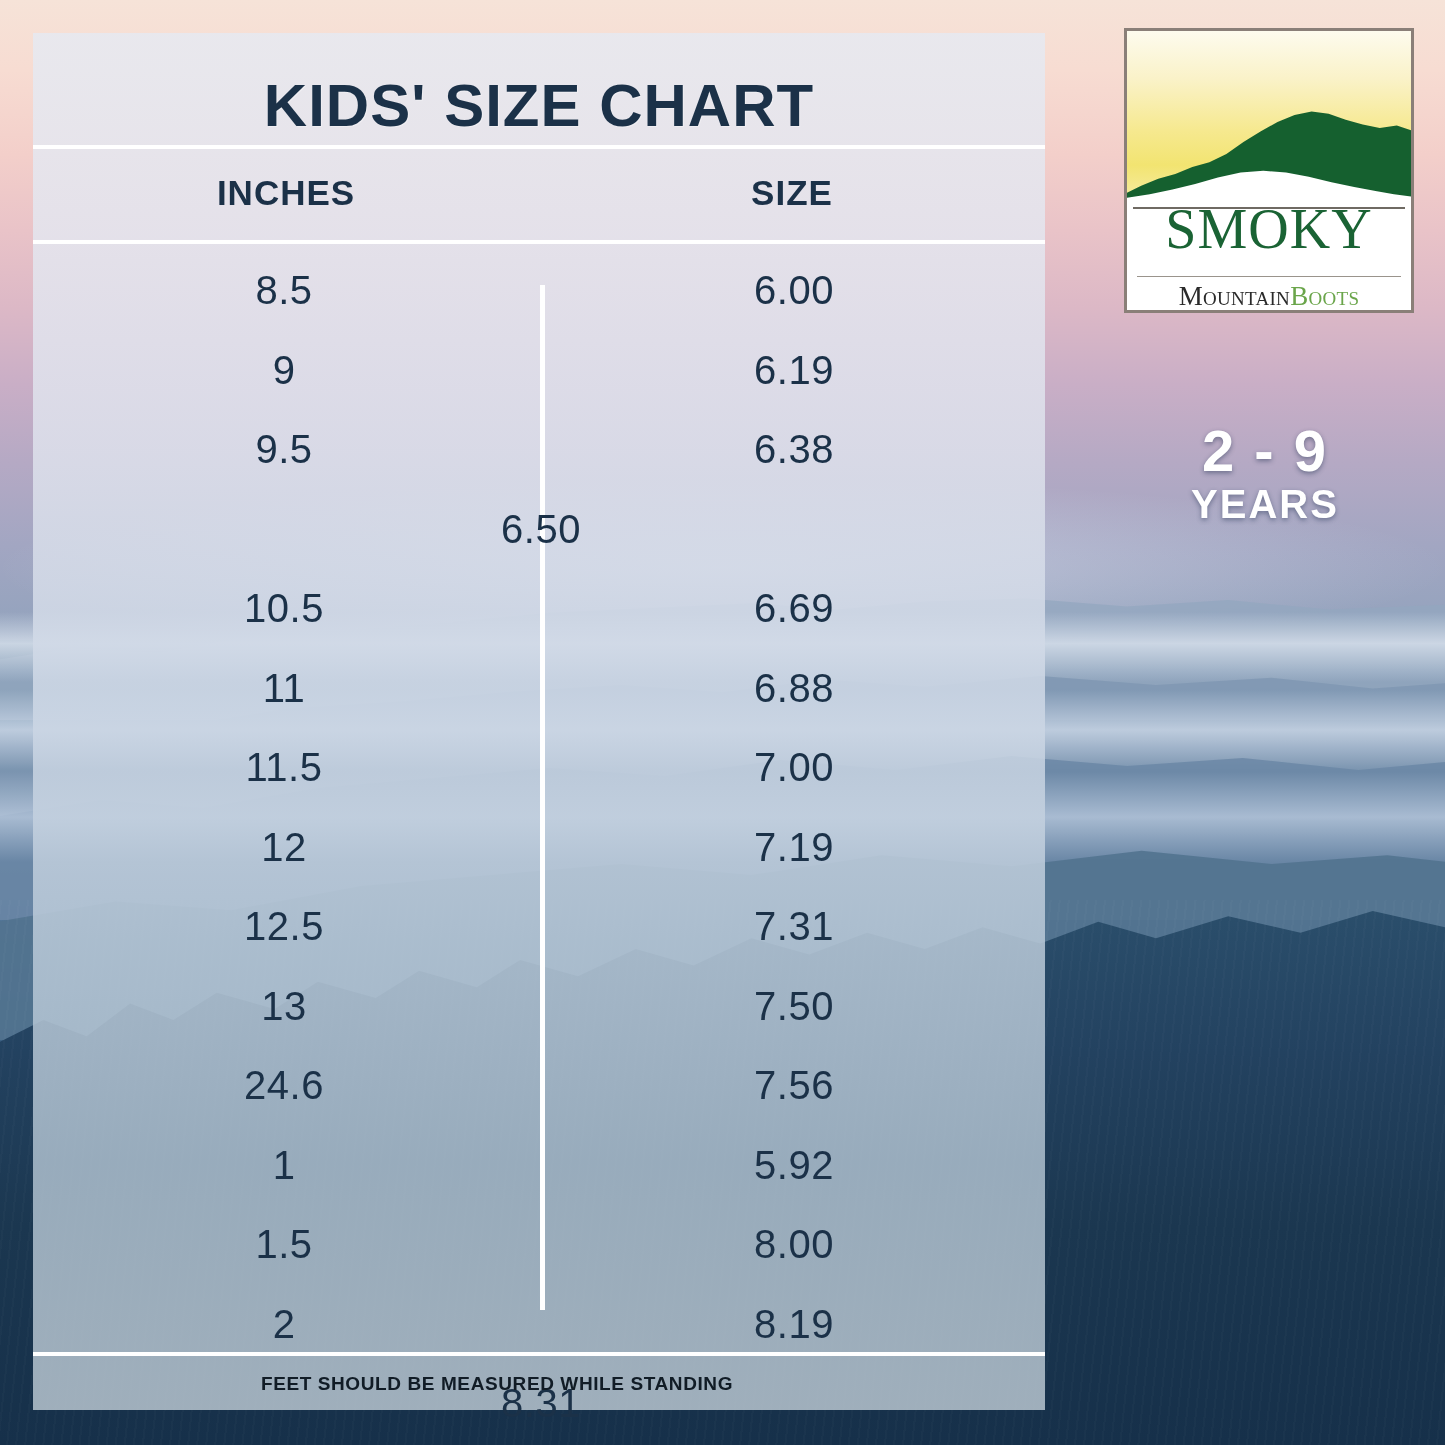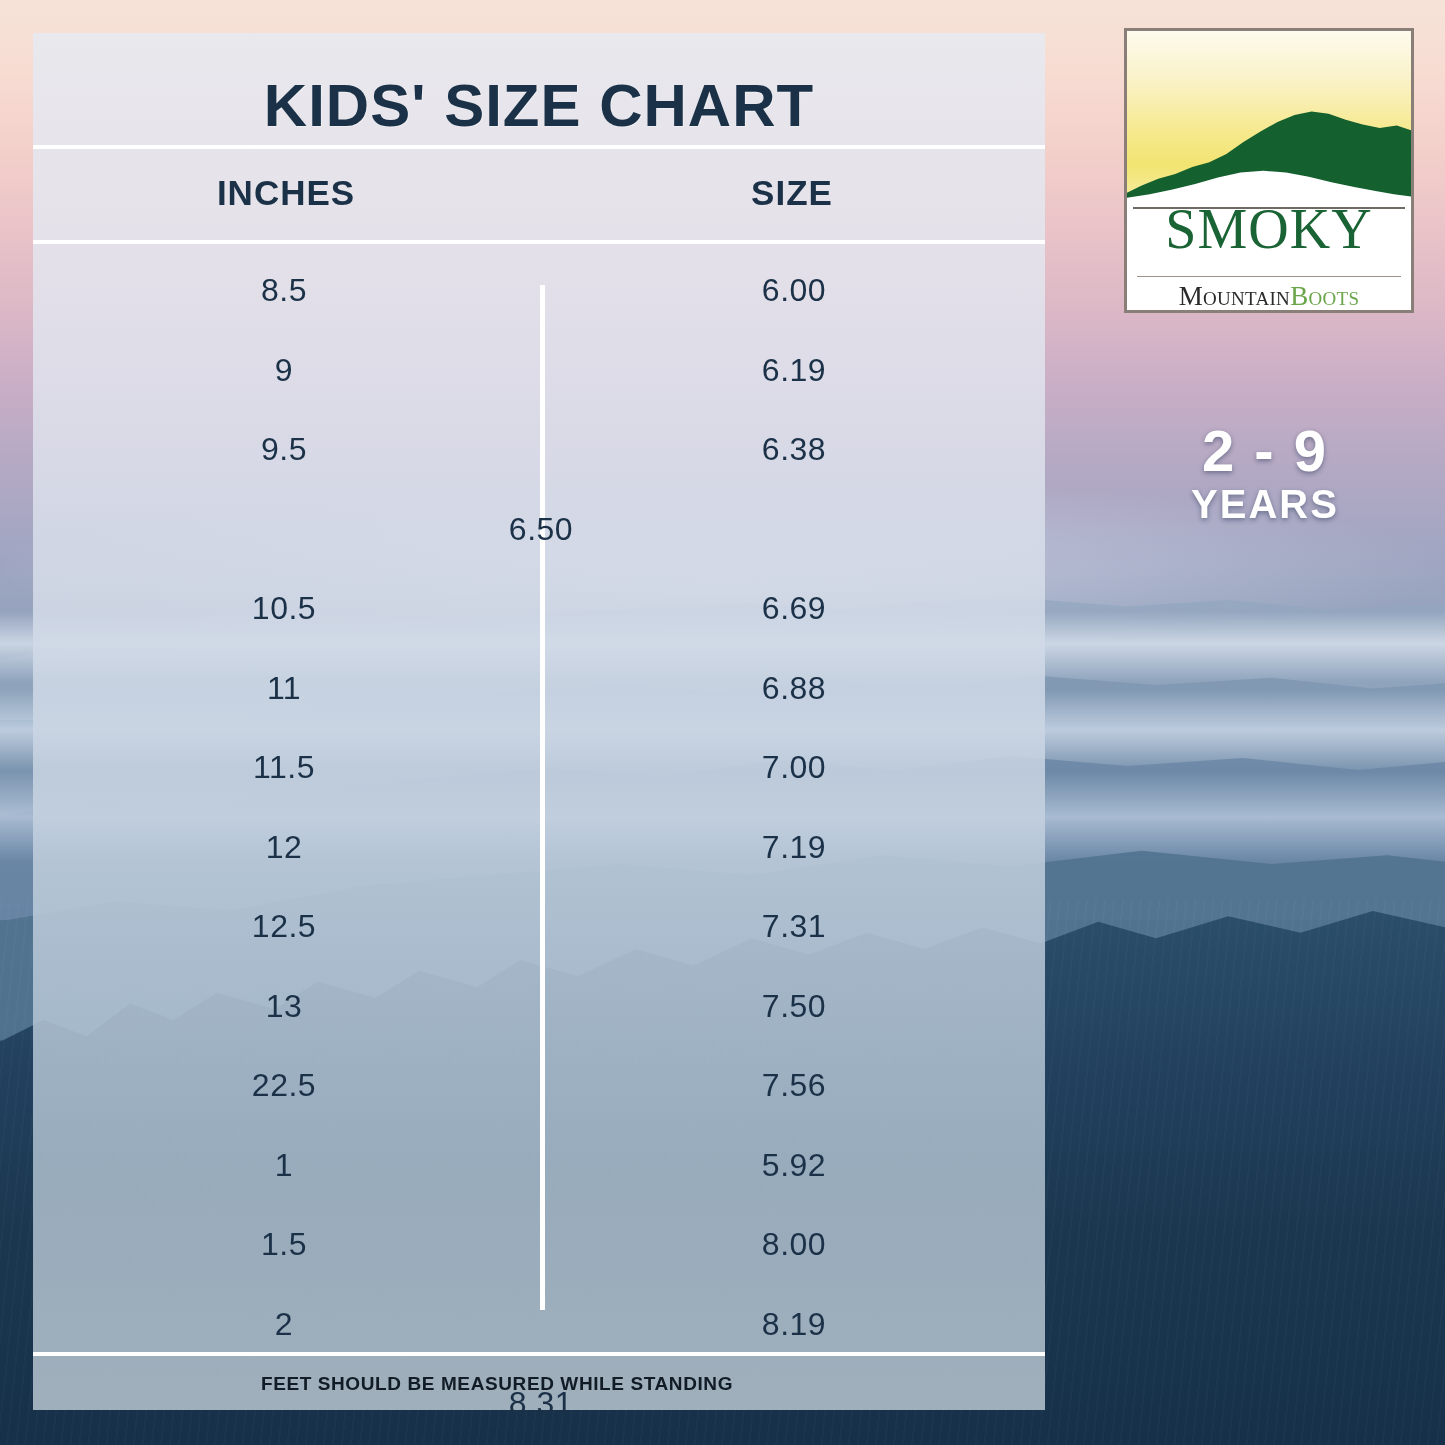--- a/index.html
+++ b/index.html
@@ -107,21 +107,21 @@
     font-size:60px;font-weight:bold;letter-spacing:1px;color:#1b3148;
     text-shadow:1px 1px 0 rgba(255,255,255,.35);
     margin-top:16px;
   }
   .hdr-row{position:absolute;left:0;top:140px;width:1012px;display:flex;}
   .hdr-cell{flex:1;text-align:center;font-size:35px;font-weight:bold;
     letter-spacing:1px;color:#1b3148;}
 
   #rows{position:absolute;left:0;top:218px;width:1012px;}
   .row{display:flex;height:79.5px;align-items:center;}
-  .cell{flex:1;text-align:center;font-size:32px;color:#1b3148;
+  .cell{flex:1;text-align:center;font-size:40px;color:#1b3148;
     letter-spacing:.5px;}
   .cell.size{transform:translateX(-2px);}
   .cell.inch{transform:translateX(2px);}
 
   #footnote{
     position:absolute;left:0;top:1340px;width:928px;text-align:center;
     font-size:19px;font-weight:bold;letter-spacing:.6px;color:#111c26;
   }
 
   
@@ -238,21 +238,21 @@
       </div>
       <div class="row">
         <div class="cell size">12.5</div>
         <div class="cell inch">7.31</div>
       </div>
       <div class="row">
         <div class="cell size">13</div>
         <div class="cell inch">7.50</div>
       </div>
       <div class="row">
-        <div class="cell size">22.5</div>
+        <div class="cell size">24.6</div>
         <div class="cell inch">7.56</div>
       </div>
       <div class="row">
         <div class="cell size">1</div>
         <div class="cell inch">5.92</div>
       </div>
       <div class="row">
         <div class="cell size">1.5</div>
         <div class="cell inch">8.00</div>
       </div>

